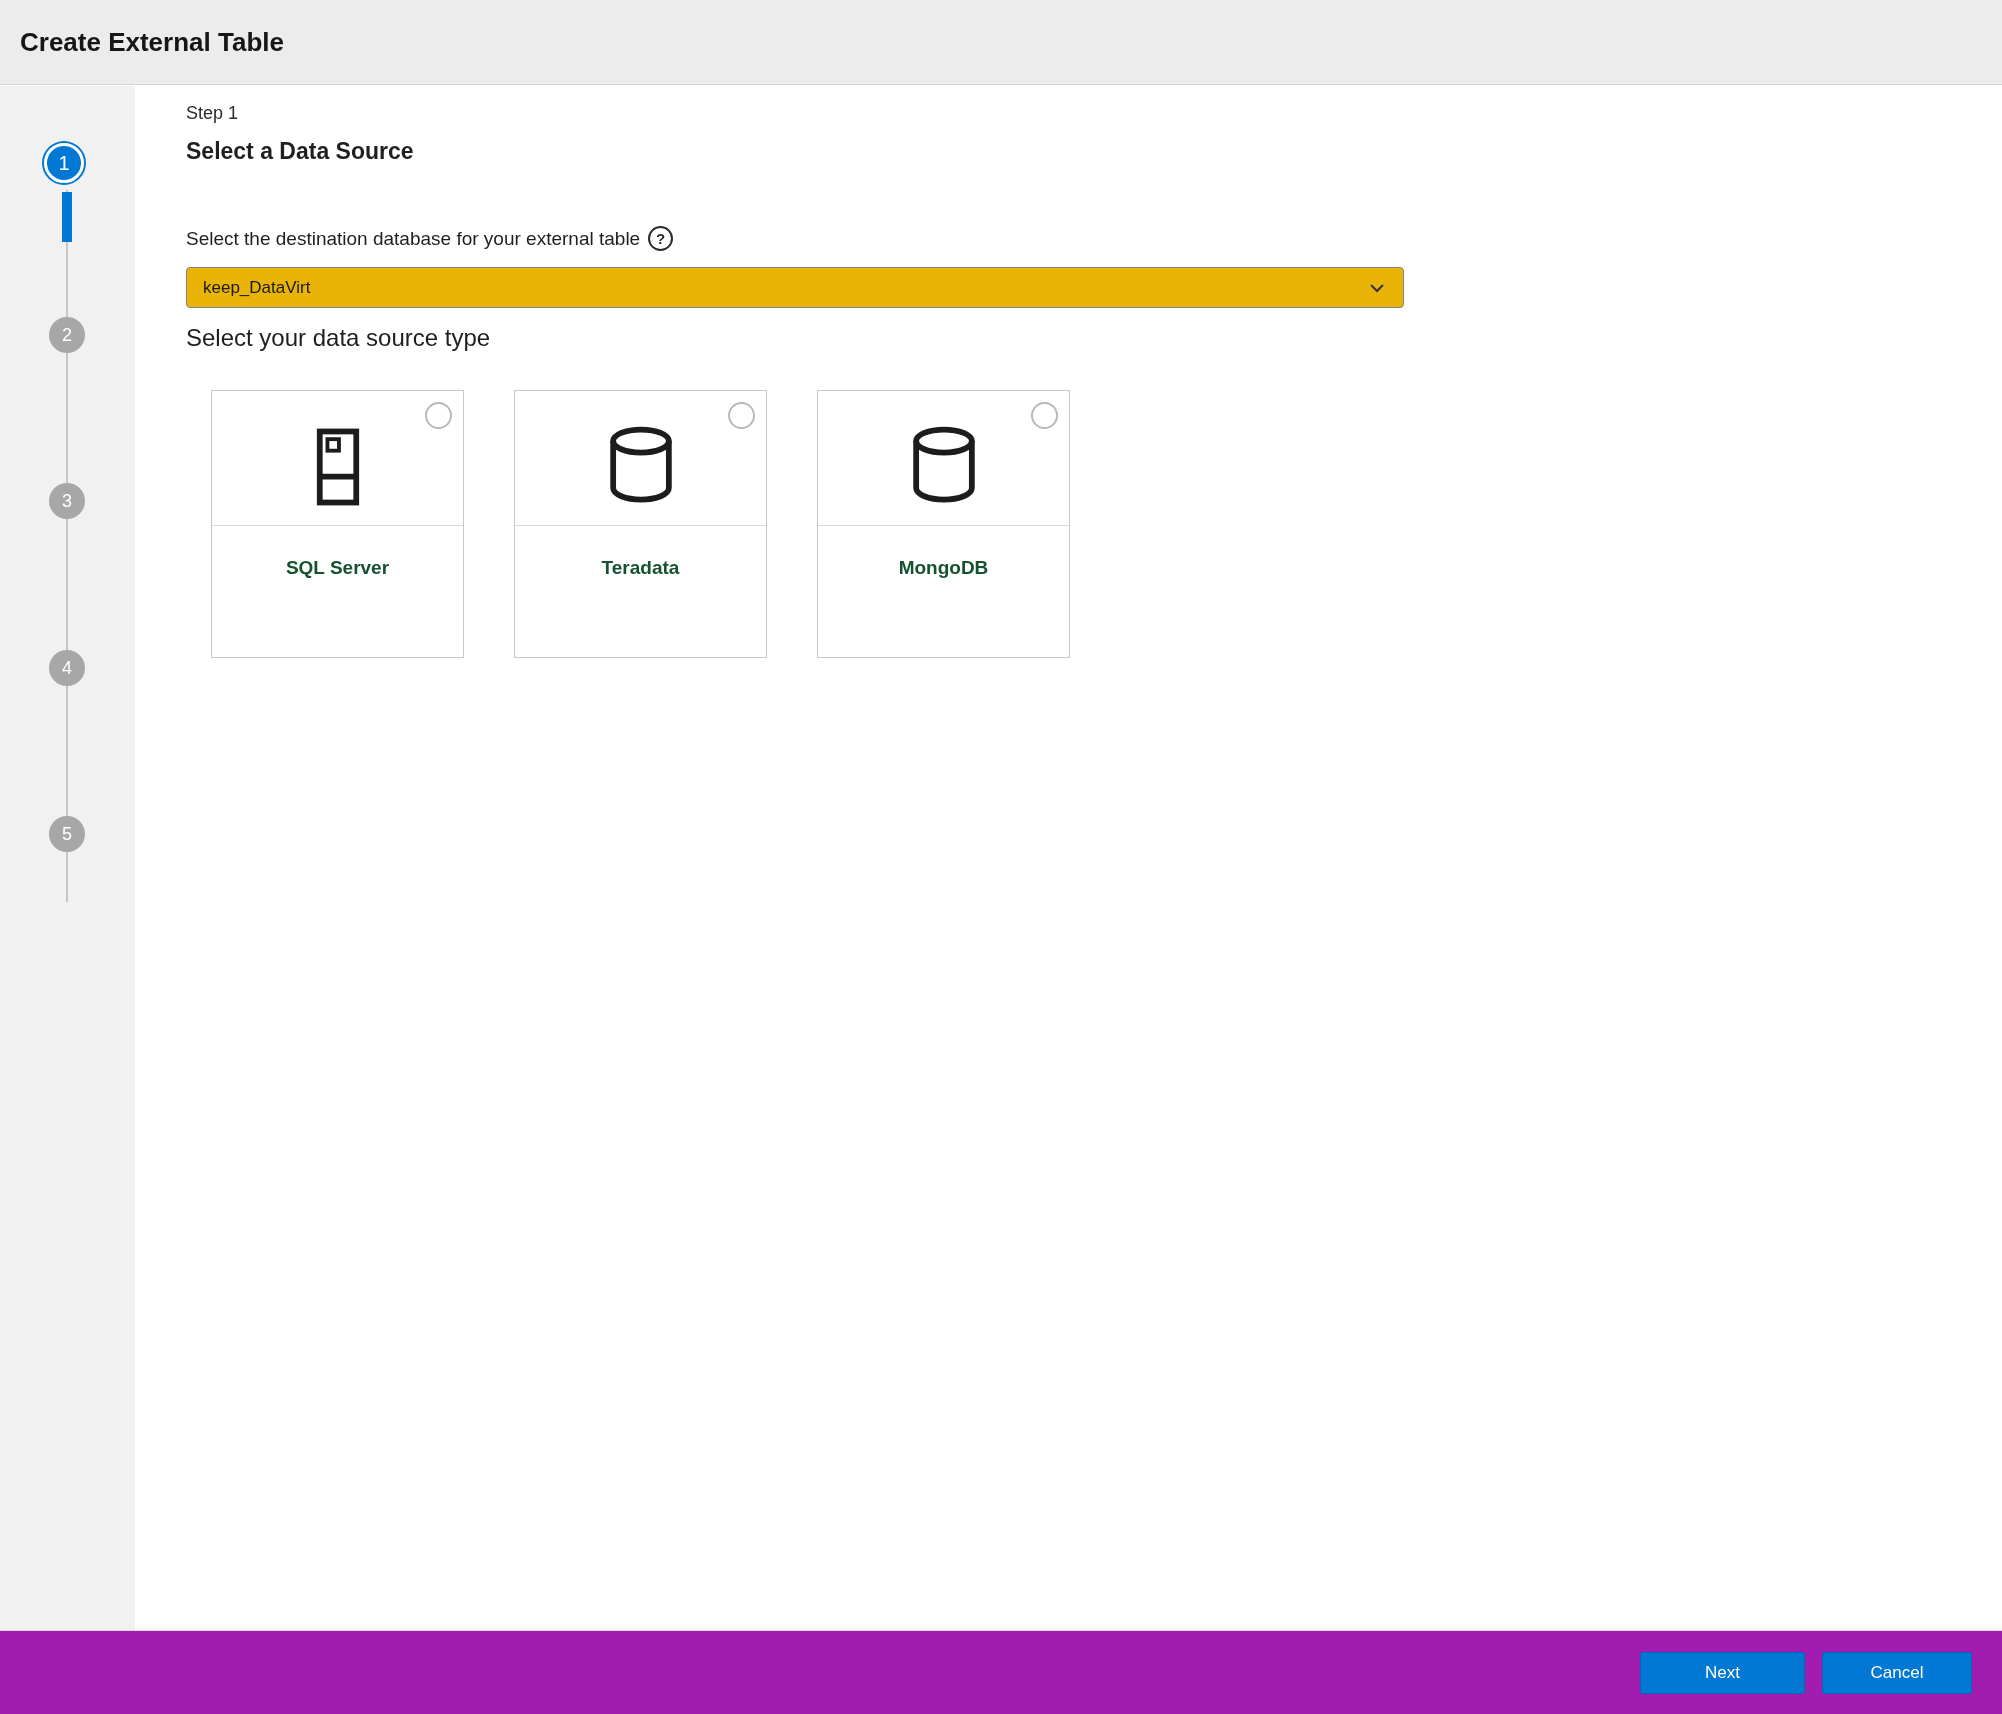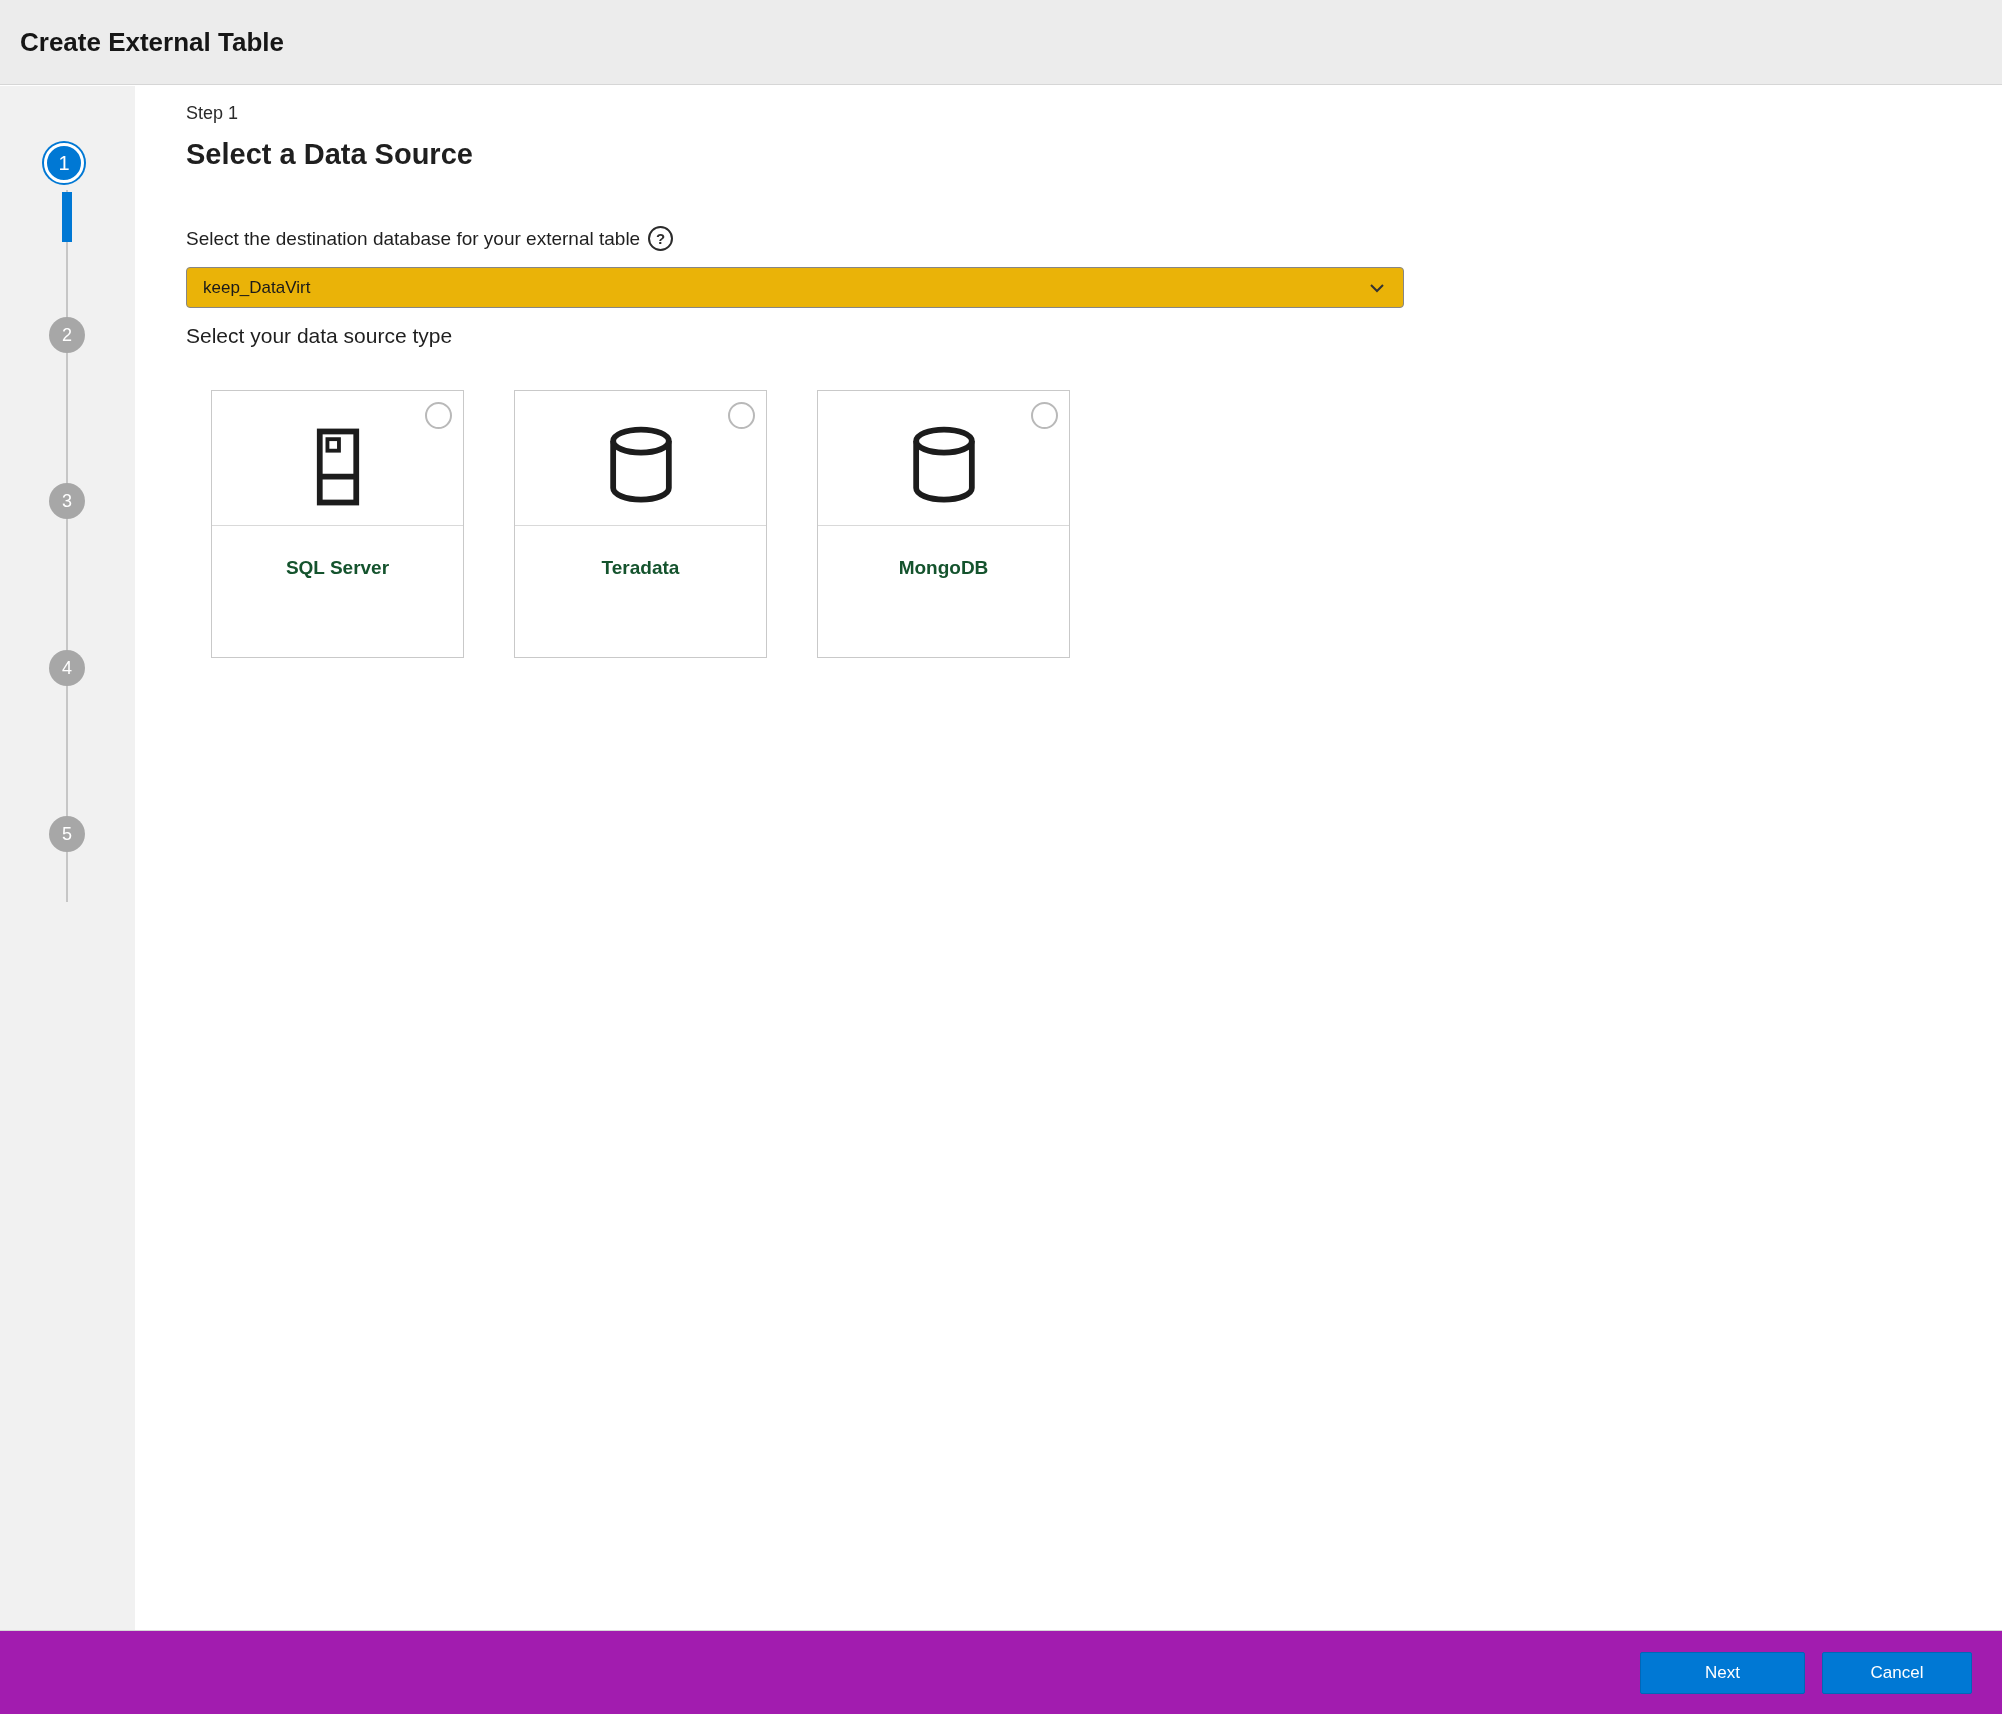--- a/index.html
+++ b/index.html
@@ -46,39 +46,39 @@
   }
   .step-1 { left: 44px; top: 57px; }
   .step-2 { left: 49px; top: 231px; }
   .step-3 { left: 49px; top: 397px; }
   .step-4 { left: 49px; top: 564px; }
   .step-5 { left: 49px; top: 730px; }
 
   
   .main { position: absolute; left: 135px; top: 86px; width: 1659px; height: 1544px; background: #ffffff; }
   .step-label { position: absolute; left: 51px; top: 17px; font-size: 18px; color: #2b2b2b; }
-  .page-title { position: absolute; left: 51px; top: 52px; font-size: 29px; font-weight: bold; color: #1f1f1f; }
+  .page-title { position: absolute; left: 51px; top: 52px; font-size: 23px; font-weight: bold; color: #1f1f1f; }
 
   .dest-label-row { position: absolute; left: 51px; top: 140px; display: flex; align-items: center; gap: 8px; }
   .dest-label { font-size: 19px; color: #1f1f1f; }
   .help-icon {
     width: 25px; height: 25px; border: 2px solid #2b2b2b; border-radius: 50%;
     display: flex; align-items: center; justify-content: center;
     font-size: 15px; font-weight: bold; color: #2b2b2b;
   }
 
   .dropdown {
     position: absolute; left: 51px; top: 181px; width: 1218px; height: 41px;
     border: 1px solid #868686; border-radius: 4px; background: #eab308;
     display: flex; align-items: center; padding: 0 16px; cursor: pointer;
   }
   .dropdown-value { font-size: 17px; color: #1a1a1a; flex: 1; }
   .dropdown-chevron { width: 20px; height: 20px; }
 
-  .source-type-label { position: absolute; left: 51px; top: 238px; font-size: 21px; color: #1f1f1f; }
+  .source-type-label { position: absolute; left: 51px; top: 238px; font-size: 24px; color: #1f1f1f; }
 
   .cards { position: absolute; left: 76px; top: 304px; display: flex; gap: 50px; }
   .card {
     position: relative; width: 253px; height: 268px;
     border: 1px solid #c9c9c9; background: #ffffff; cursor: pointer;
   }
   .card.selected { border: 2px solid #0078d4; }
   .radio {
     position: absolute; top: 11px; right: 11px; width: 27px; height: 27px;
     border: 2px solid #b9b9b9; border-radius: 50%; background: #ffffff;

